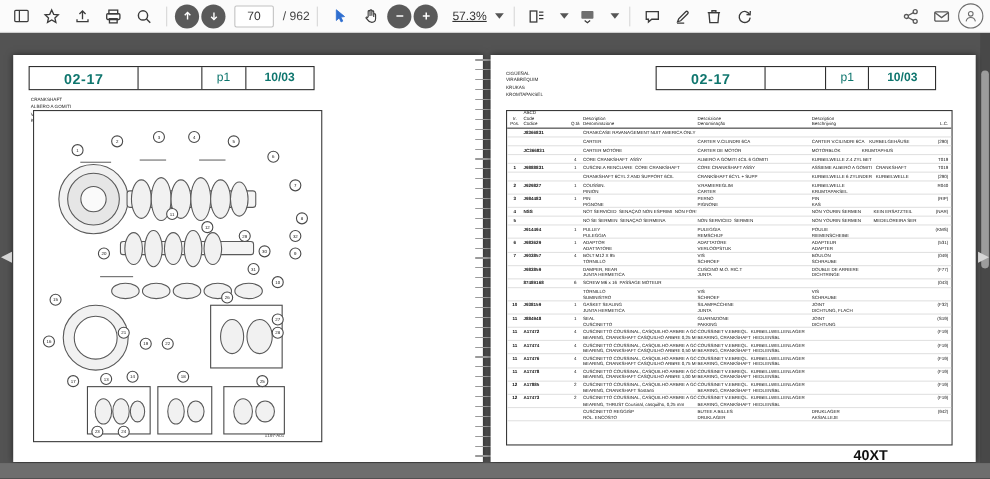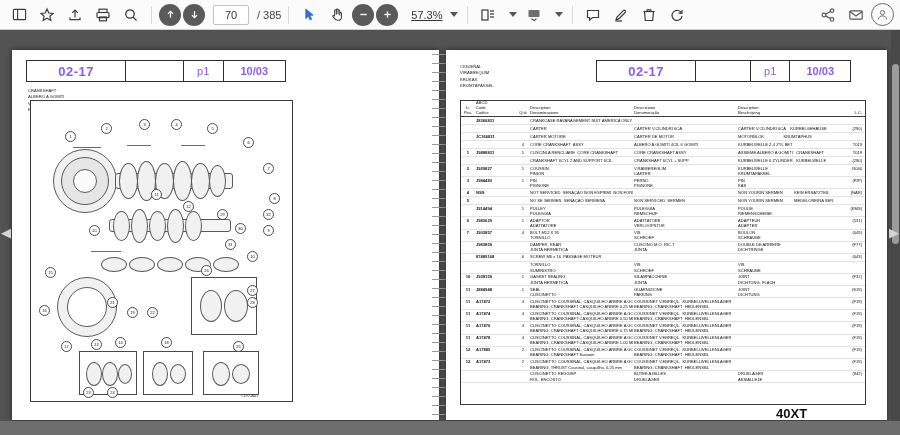--- a/index.html
+++ b/index.html
@@ -149,21 +149,21 @@
     border: 1px solid #2f2f2f;
     box-sizing: border-box;
     display: flex;
     align-items: stretch;
     background: #fff;
   }
   .tcell {
     border-right: 1px solid #2f2f2f;
     display: flex; align-items: center; justify-content: center;
     font-size: 11px;
-    color: #8b5cf6;
+    color: #0f766e;
     box-sizing: border-box;
   }
   .tcell:last-child { border-right: none; font-weight: bold; }
   .tcode {
     font-size: 13px;
     font-weight: bold;
     letter-spacing: .5px;
   }
   .langblock {
     position: absolute;
@@ -369,21 +369,21 @@
       </svg>
     </div>
     <div class="circbtn">
       <svg width="11" height="11" viewBox="0 0 12 12" fill="none" stroke="#fff" stroke-width="1.4">
         <line x1="6" y1="2.5" x2="6" y2="9.5"></line>
         <polyline points="3.2,6.7 6,9.5 8.8,6.7"></polyline>
       </svg>
     </div>
 
     <div class="pagebox">70</div>
-    <div class="pagetotal">/ 385</div>
+    <div class="pagetotal">/ 962</div>
 
     <div class="tsep"></div>
 
     <div class="tbtn">
       <svg width="15" height="15" viewBox="0 0 16 16" fill="#2f6fd0" stroke="#2f6fd0" stroke-width=".8">
         <polygon points="4,2 12,8.6 8.4,9.1 10.3,13 8.6,13.8 6.8,9.9 4,12.4"></polygon>
       </svg>
     </div>
     <div class="tbtn">
       <svg width="15" height="15" viewBox="0 0 16 16" fill="none" stroke="#3b3b3b" stroke-width="1.1">

